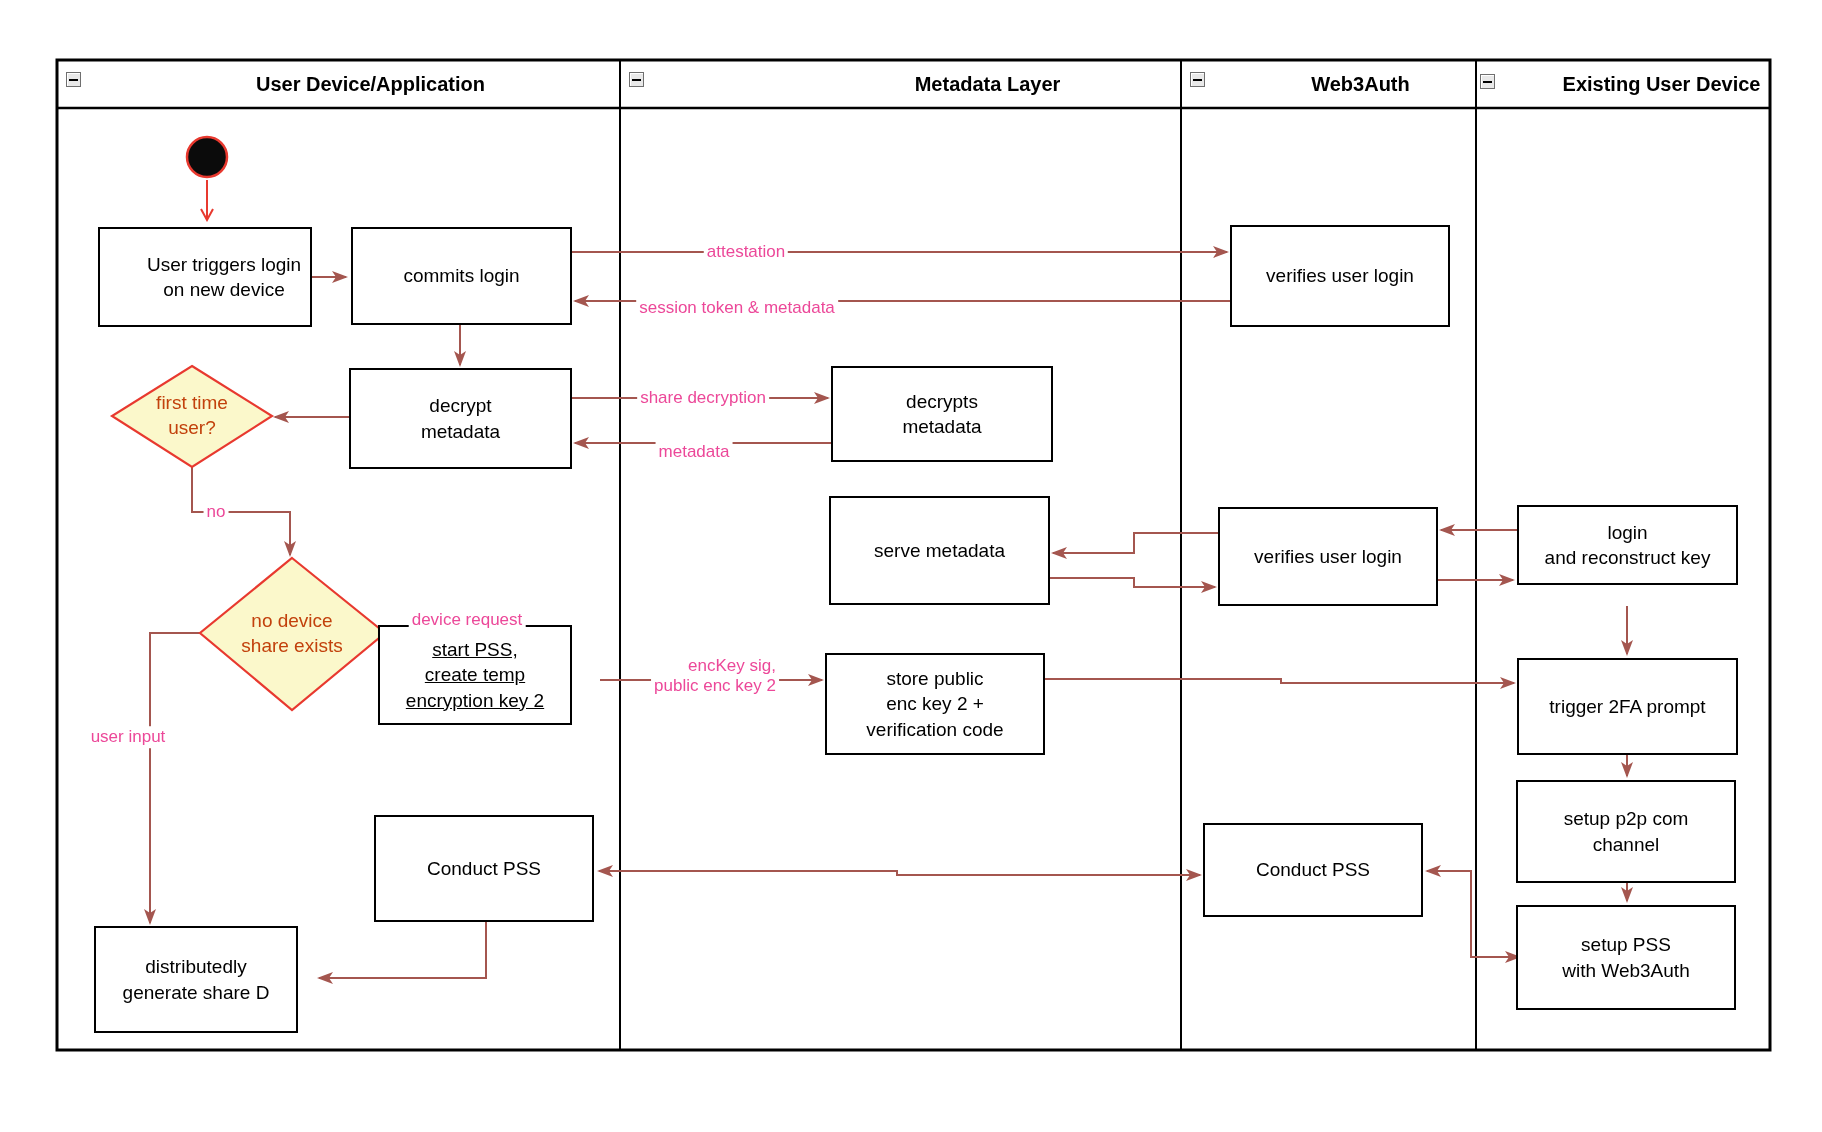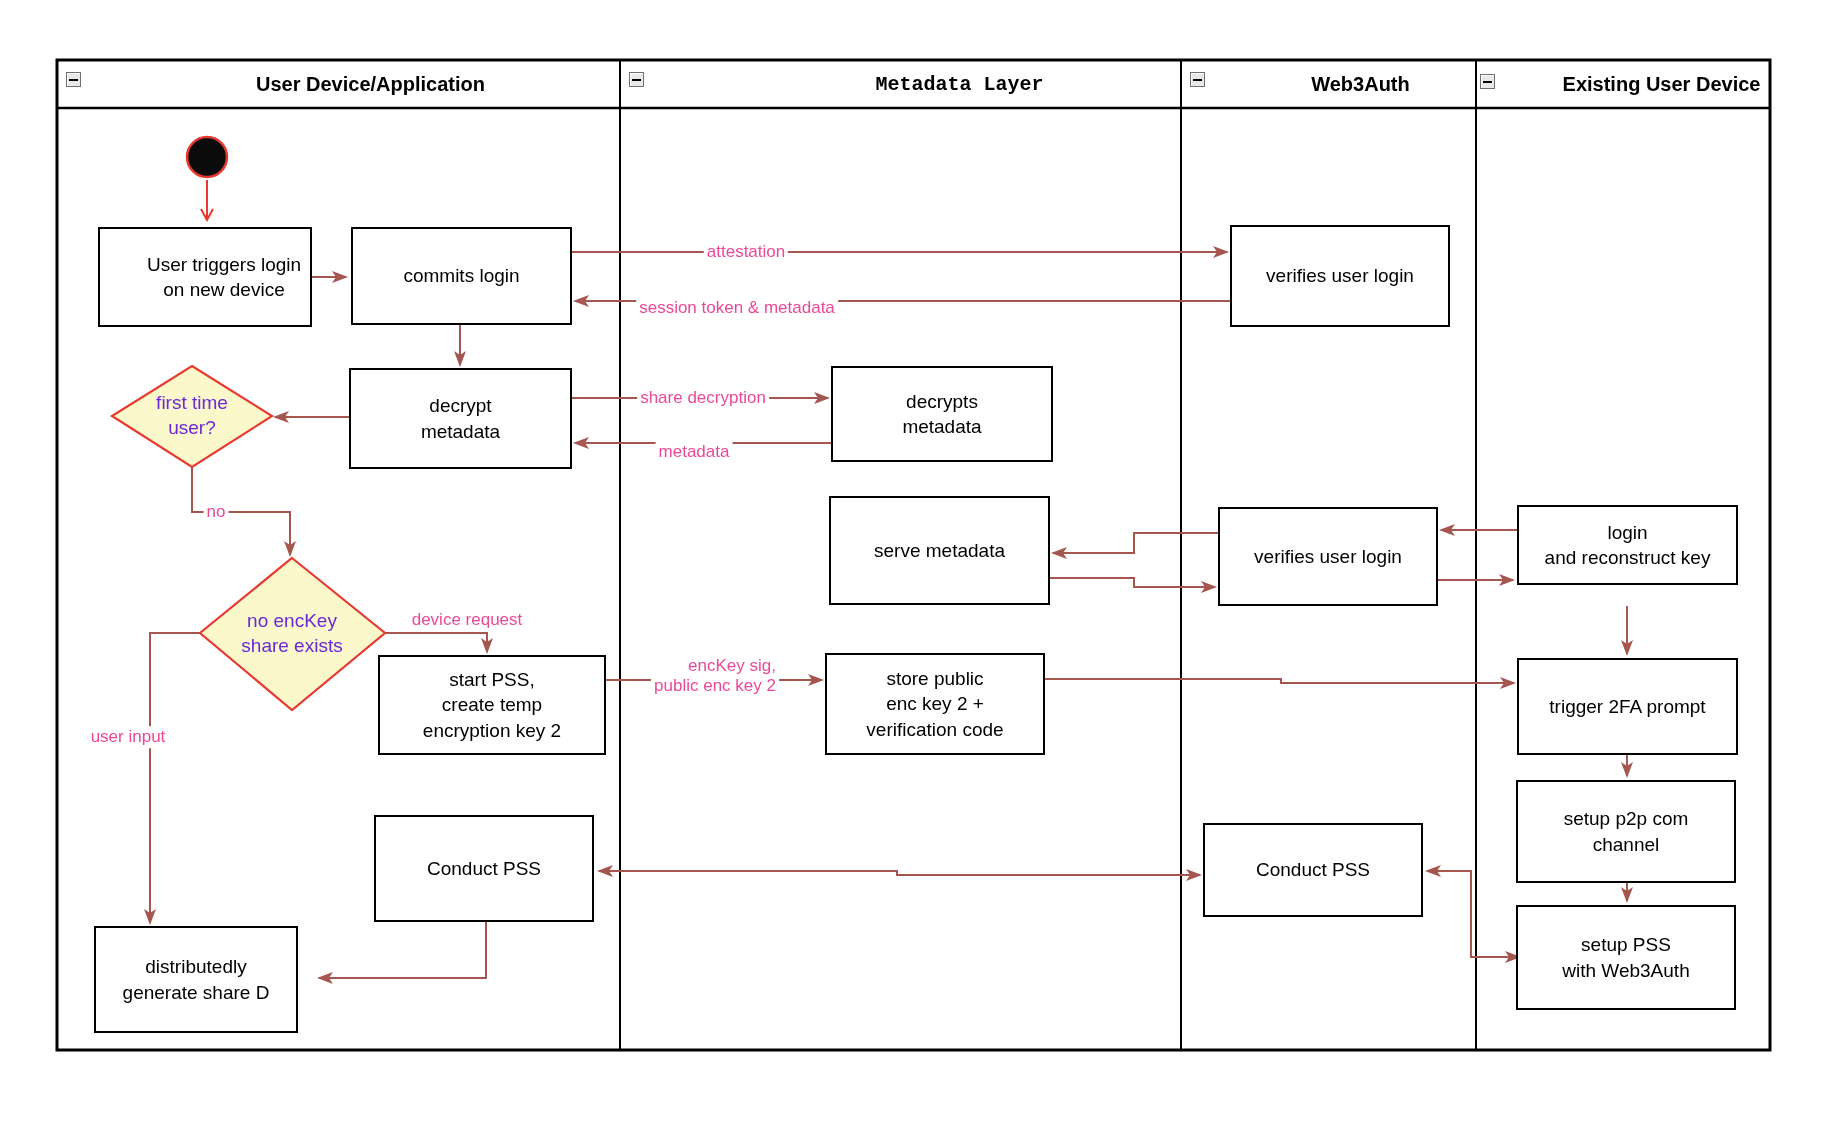--- a/index.html
+++ b/index.html
@@ -9,21 +9,21 @@
   .lane-title{position:absolute;display:flex;align-items:center;justify-content:center;
           font-weight:bold;font-size:20px;color:#000;padding-left:32px;}
   .collapse{position:absolute;width:15px;height:15px;background:#e9e9e9;
           border:1px solid #6f6f6f;box-sizing:border-box;display:flex;align-items:center;
           justify-content:center;box-shadow:inset 1px 1px 0 #ffffff;}
   .collapse .dash{width:9px;height:2px;background:#000;}
   .node{position:absolute;background:#fff;border:2px solid #000;box-sizing:border-box;
           display:flex;align-items:center;justify-content:center;text-align:center;
           font-size:19px;line-height:1.32;color:#000;white-space:pre-line;}
   .dlabel{position:absolute;display:flex;align-items:center;justify-content:center;
-          text-align:center;font-size:19px;line-height:1.3;color:#6d28d9;white-space:pre-line;}
+          text-align:center;font-size:19px;line-height:1.3;color:#c2410c;white-space:pre-line;}
   .edge-label{position:absolute;transform:translate(-50%,-50%);background:#fff;
           padding:1px 3px;font-size:17px;line-height:1.15;color:#ec4899;text-align:right;
           white-space:pre-line;}
 </style>
 </head>
 <body>
 
 <div id="canvas">
 
   <svg id="wires" viewBox="0 0 1822 1132" xmlns="http://www.w3.org/2000/svg">
@@ -70,21 +70,21 @@
       <path d="M1627,755 L1627,776" marker-end="url(#ah)"></path>
       <path d="M1627,883 L1627,901" marker-end="url(#ah)"></path>
       <path d="M1519,957 L1471,957 L1471,871 L1427,871" marker-start="url(#ah)" marker-end="url(#ah)"></path>
     </g>
 
     <polygon points="192,366 272,416 192,467 112,416" fill="#fbf8cb" stroke="#e8392f" stroke-width="2.2"></polygon>
     <polygon points="292,558 385,633 292,710 200,633" fill="#fbf8cb" stroke="#e8392f" stroke-width="2.2"></polygon>
   </svg>
 
   <div class="lane-title" style="left:57px;top:60px;width:563px;height:48px;">User Device/Application</div>
-  <div class="lane-title" style="left:592px;top:60px;width:671px;height:48px;font-family:Liberation Mono, monospace;">Metadata Layer</div>
+  <div class="lane-title" style="left:620px;top:60px;width:671px;height:48px;">Metadata Layer</div>
   <div class="lane-title" style="left:1181px;top:60px;width:295px;height:48px;">Web3Auth</div>
   <div class="lane-title" style="left:1489px;top:60px;width:281px;height:48px;">Existing User Device</div>
 
   <div class="collapse" style="left:66px;top:72px;">
       <div class="dash"></div>
     </div>
   <div class="collapse" style="left:629px;top:72px;">
       <div class="dash"></div>
     </div>
   <div class="collapse" style="left:1190px;top:72px;">
@@ -92,30 +92,30 @@
     </div>
   <div class="collapse" style="left:1480px;top:74px;">
       <div class="dash"></div>
     </div>
 
   <div class="node" style="left:98px;top:227px;width:214px;height:100px;padding-left:38px;">User triggers login
 on new device</div>
   <div class="node" style="left:351px;top:227px;width:221px;height:98px;">commits login</div>
   <div class="node" style="left:349px;top:368px;width:223px;height:101px;">decrypt
 metadata</div>
-  <div class="node" style="left:378px;top:655px;width:228px;height:100px;">start PSS,
+  <div class="node" style="left:378px;top:625px;width:194px;height:100px;text-decoration:underline;">start PSS,
 create temp
 encryption key 2</div>
   <div class="node" style="left:374px;top:815px;width:220px;height:107px;">Conduct PSS</div>
   <div class="node" style="left:94px;top:926px;width:204px;height:107px;">distributedly
 generate share D</div>
 
   <div class="dlabel" style="left:122px;top:386px;width:140px;height:60px;">first time
 user?</div>
-  <div class="dlabel" style="left:202px;top:604px;width:180px;height:60px;">no encKey
+  <div class="dlabel" style="left:202px;top:604px;width:180px;height:60px;">no device
 share exists</div>
 
   <div class="node" style="left:831px;top:366px;width:222px;height:96px;">decrypts
 metadata</div>
   <div class="node" style="left:829px;top:496px;width:221px;height:109px;">serve metadata</div>
   <div class="node" style="left:825px;top:653px;width:220px;height:102px;">store public
 enc key 2 +
 verification code</div>
 
   <div class="node" style="left:1230px;top:225px;width:220px;height:102px;">verifies user login</div>

